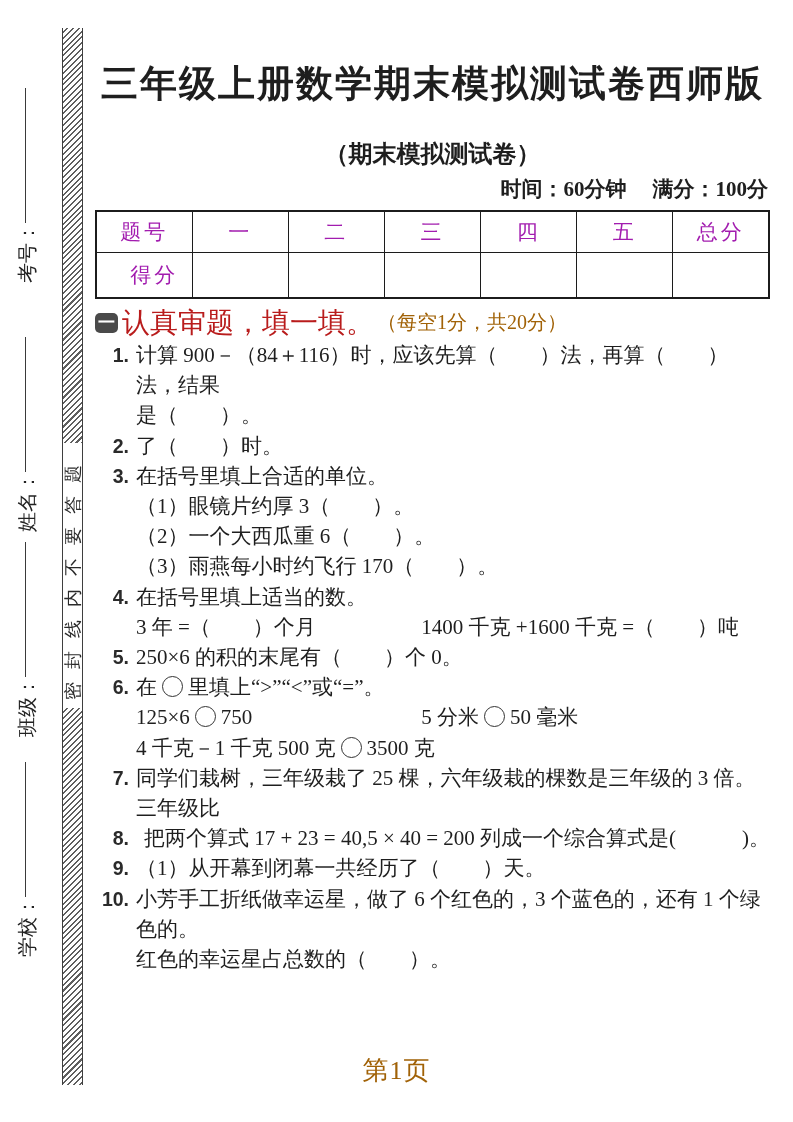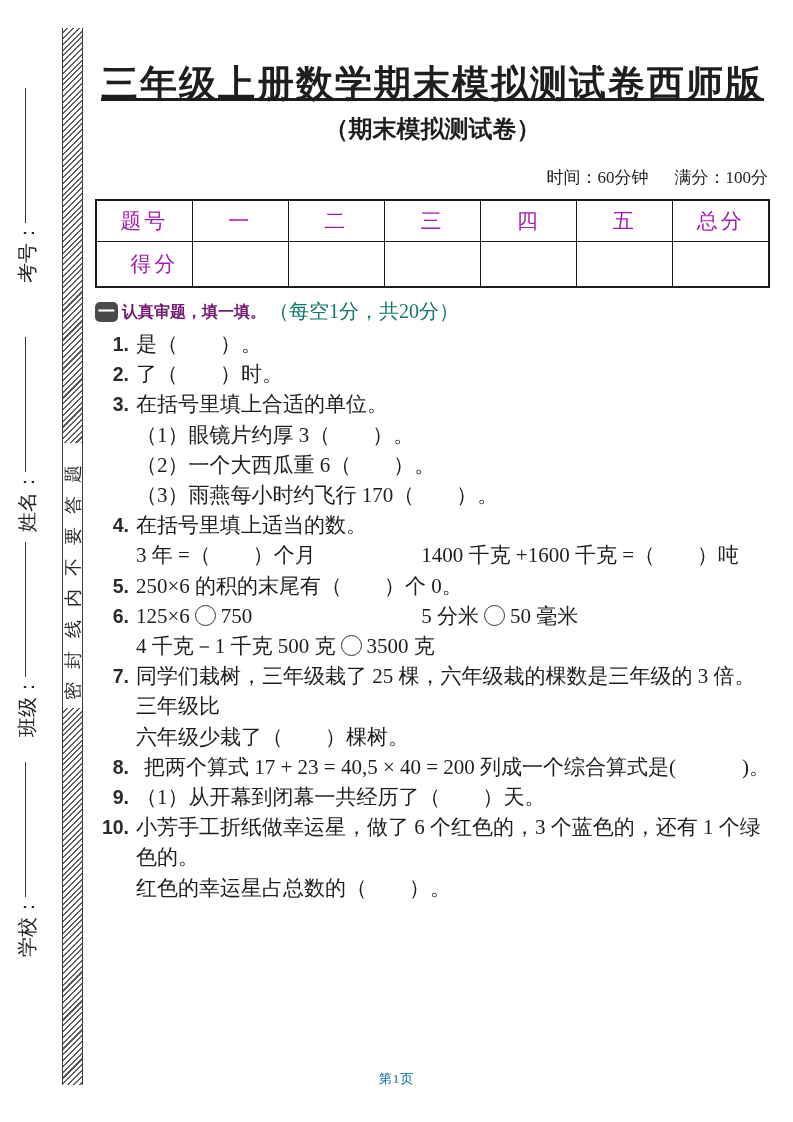--- a/index.html
+++ b/index.html
@@ -30,25 +30,25 @@
     position:absolute;left:12px;width:195px;height:30px;
     transform:rotate(-90deg);transform-origin:top left;
     display:flex;align-items:center;
   }
   .side-label{font-size:20px;white-space:nowrap;color:#222;}
   .side-line{flex:1;height:1px;border-bottom:1.4px solid #3a3a3a;margin-bottom:5px;}
   
   .content{position:absolute;left:95px;top:60px;width:675px;}
   .title{
     text-align:center;font-size:37px;font-weight:bold;letter-spacing:2px;
-    line-height:48px;white-space:nowrap;text-decoration:underline;
-  }
-  .subtitle{text-align:center;font-size:24px;font-weight:bold;line-height:40px;margin-top:1px;}
+    line-height:48px;white-space:nowrap;
+  }
+  .subtitle{text-align:center;font-size:24px;font-weight:bold;line-height:40px;margin-top:26px;}
   .meta{
-    text-align:right;font-size:17px;line-height:30px;margin-top:14px;padding-right:2px;
+    text-align:right;font-size:21px;line-height:30px;margin-top:0;padding-right:2px;font-weight:bold;
   }
   .meta .gap{display:inline-block;width:26px;}
   
   table.score{
     border-collapse:collapse;width:100%;margin-top:6px;table-layout:fixed;
     border:2.5px solid #1c1c1c;
   }
   table.score td{
     border:1.6px solid #1c1c1c;text-align:center;font-size:21px;color:#a21caf;
     letter-spacing:3px;padding:0;
@@ -58,23 +58,23 @@
   
   .section-header{display:flex;align-items:center;margin-top:8px;line-height:31px;}
   .badge{
     display:inline-flex;align-items:center;justify-content:center;
     width:23px;height:20px;background:#4a4a4a;border-radius:5px;
     color:#ffffff;font-weight:bold;font-size:17px;margin-right:4px;flex:0 0 auto;
     font-family:"Liberation Sans","DejaVu Sans",sans-serif;
   }
   .section-title{
     font-family:"Liberation Sans","DejaVu Sans",sans-serif;
-    font-weight:bold;font-size:16px;color:#701a75;
-  }
-  .section-note{font-size:20px;margin-left:3px;color:#0f766e;}
+    font-weight:normal;font-size:28px;color:#b91c1c;
+  }
+  .section-note{font-size:20px;margin-left:3px;color:#a16207;}
   
   .questions{font-size:21px;margin-top:2px;}
   .q{display:flex;}
   .qnum{
     flex:0 0 34px;text-align:right;padding-right:7px;box-sizing:content-box;
     font-family:"Liberation Sans","DejaVu Sans",sans-serif;
     font-weight:bold;font-size:19.5px;color:#2a2a2a;line-height:30.2px;
   }
   .qbody{flex:1;min-width:0;}
   .qline{line-height:30.2px;min-height:30.2px;}
@@ -83,21 +83,21 @@
   .col-b{flex:1;}
   .q8line{display:flex;margin-left:8px;}
   .q8line .fill{flex:1;min-width:30px;}
   .cmp-circle{
     display:inline-block;width:19px;height:19px;border:1.4px solid #333;
     border-radius:50%;vertical-align:-3px;margin:0 5px;background:#fff;
   }
   
   .footer{
     position:absolute;left:0;right:0;bottom:34px;text-align:center;
-    font-size:13px;color:#0369a1;letter-spacing:1px;
+    font-size:26px;color:#a16207;letter-spacing:1px;
   }
 </style>
 </head>
 <body>
 
 <div class="paper">
 
   <div class="seal-strip">
     <div class="hatch hatch-top"></div>
     <div class="seal-text-block">
@@ -158,20 +158,21 @@
       <span class="badge">一</span>
       <span class="section-title">认真审题，填一填。</span>
       <span class="section-note">（每空1分，共20分）</span>
     </div>
 
     <div class="questions">
 
       <div class="q">
         <div class="qnum">1.</div>
         <div class="qbody">
+          <div class="qline">计算 900－（84＋116）时，应该先算（　　）法，再算（　　）法，结果</div>
           <div class="qline">是（　　）。</div>
         </div>
       </div>
 
       <div class="q">
         <div class="qnum">2.</div>
         <div class="qbody">
           <div class="qline">了（　　）时。</div>
         </div>
       </div>
@@ -200,41 +201,43 @@
       <div class="q">
         <div class="qnum">5.</div>
         <div class="qbody">
           <div class="qline">250×6 的积的末尾有（　　）个 0。</div>
         </div>
       </div>
 
       <div class="q">
         <div class="qnum">6.</div>
         <div class="qbody">
+          <div class="qline">
+            <span>在</span><span class="cmp-circle"></span><span>里填上“&gt;”“&lt;”或“=”。</span>
+          </div>
           <div class="qline cols">
             <span class="col-a">
               <span>125×6</span><span class="cmp-circle"></span><span>750</span>
             </span>
             <span class="col-b">
               <span>5 分米</span><span class="cmp-circle"></span><span>50 毫米</span>
             </span>
           </div>
           <div class="qline">
             <span>
               <span>4 千克－1 千克 500 克</span><span class="cmp-circle"></span><span>3500 克</span>
             </span>
           </div>
         </div>
       </div>
 
       <div class="q">
         <div class="qnum">7.</div>
         <div class="qbody">
           <div class="qline">同学们栽树，三年级栽了 25 棵，六年级栽的棵数是三年级的 3 倍。三年级比</div>
-          <div class="qline">六年级少栽了（　　）棵树。</div>
         </div>
       </div>
 
       <div class="q">
         <div class="qnum">8.</div>
         <div class="qbody">
           <div class="qline q8line">
             <span>把两个算式 17 + 23 = 40,5 × 40 = 200 列成一个综合算式是(</span>
             <span class="fill"></span>
             <span>)。</span>

